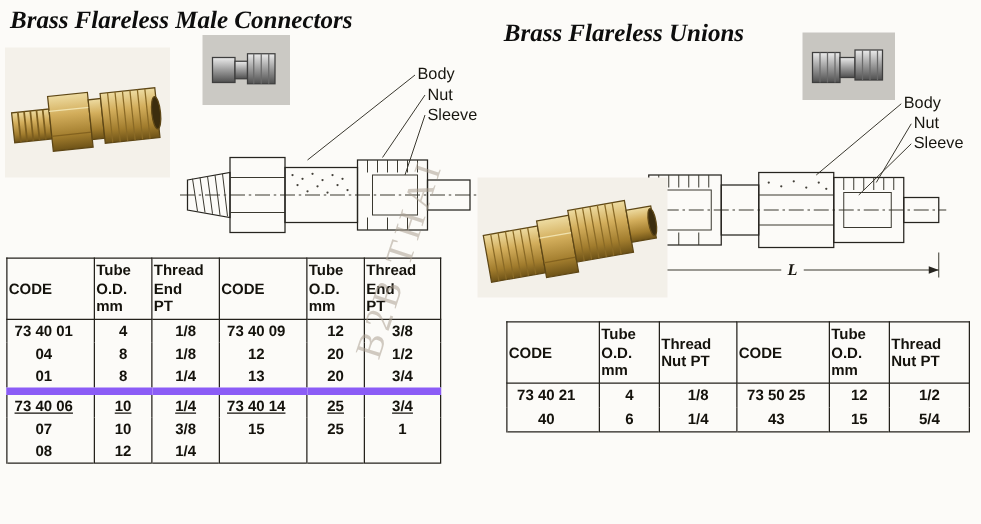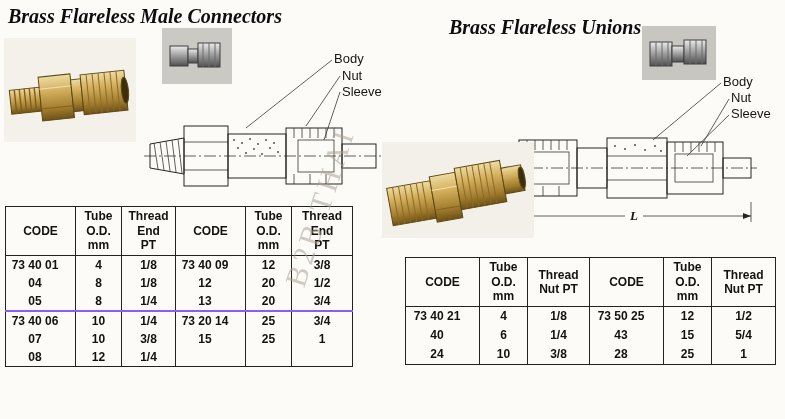--- a/index.html
+++ b/index.html
@@ -8,45 +8,45 @@
     background:#fcfbf8; overflow:hidden;
     font-family:"Liberation Sans", sans-serif; color:#111;
   }
   .title {
     position:absolute;
     font-family:"Liberation Serif", serif;
     font-style:italic; font-weight:bold; font-size:20px;
     white-space:nowrap; color:#0d0d0d;
   }
   .title-left  { left:8px;  top:5px;  }
-  .title-right { left:403px; top:16px;margin-left:46px; }
+  .title-right { left:403px; top:16px; }
 
   svg { position:absolute; overflow:visible; }
   .ink   { stroke:#26241f; stroke-width:1; fill:none; }
   .ink-thin { stroke:#3a382f; stroke-width:0.8; fill:none; }
   .label-text { font:13px "Liberation Sans", sans-serif; fill:#17150f; }
   .dim-text   { font:italic bold 13px "Liberation Serif", serif; fill:#17150f; }
 
   table.data-table {
     position:absolute; border-collapse:collapse; table-layout:fixed;
     font-size:12px; font-weight:bold; color:#14120c;
     border:1.4px solid #24221c; background:transparent;
   }
   table.data-table th {
     border:1px solid #24221c; font-weight:bold;
-    white-space:pre-line; text-align:center; vertical-align:middle;
+    white-space:pre-line; text-align:left; vertical-align:middle;
     height:46px; line-height:1.2; padding:1px 1px;
   }
   table.data-table td {
     border-left:1px solid #24221c; border-right:1px solid #24221c;
     text-align:center; padding:0 2px; white-space:nowrap;
   }
   #table-male td    { height:18px; line-height:18px; }
   #table-unions td  { height:19px; line-height:19px; }
-  table.data-table tr.group-start td { border-top:2px solid #8b5cf6; }
+  table.data-table tr.group-start td { border-top:6px solid #8b5cf6;text-decoration:underline; }
   table.data-table td.code { padding-right:13px; }
 
   .watermark {
     position:absolute; left:210px; top:190px; width:220px;
     transform:rotate(-72deg); transform-origin:center;
     font-family:"Liberation Serif", serif; font-size:30px;
     letter-spacing:4px; color:rgba(172,160,145,0.55);
     text-align:center; white-space:nowrap; pointer-events:none;
   }
 </style>
@@ -207,32 +207,32 @@
         </tr>
         <tr>
           <td class="code">04</td>
           <td>8</td>
           <td>1/8</td>
           <td class="code">12</td>
           <td>20</td>
           <td>1/2</td>
         </tr>
         <tr>
-          <td class="code">05</td>
+          <td class="code">01</td>
           <td>8</td>
           <td>1/4</td>
           <td class="code">13</td>
           <td>20</td>
           <td>3/4</td>
         </tr>
         <tr class="group-start">
           <td class="code">73 40 06</td>
           <td>10</td>
           <td>1/4</td>
-          <td class="code">73 20 14</td>
+          <td class="code">73 40 14</td>
           <td>25</td>
           <td>3/4</td>
         </tr>
         <tr>
           <td class="code">07</td>
           <td>10</td>
           <td>3/8</td>
           <td class="code">15</td>
           <td>25</td>
           <td>1</td>
@@ -388,26 +388,18 @@
           <td>1/2</td>
         </tr>
         <tr>
           <td class="code">40</td>
           <td>6</td>
           <td>1/4</td>
           <td class="code">43</td>
           <td>15</td>
           <td>5/4</td>
         </tr>
-        <tr>
-          <td class="code">24</td>
-          <td>10</td>
-          <td>3/8</td>
-          <td class="code">28</td>
-          <td>25</td>
-          <td>1</td>
-        </tr>
       </tbody>
   </table>
 
   <div class="watermark">B2B THAI</div>
 
 </div>
 
 </body></html>

